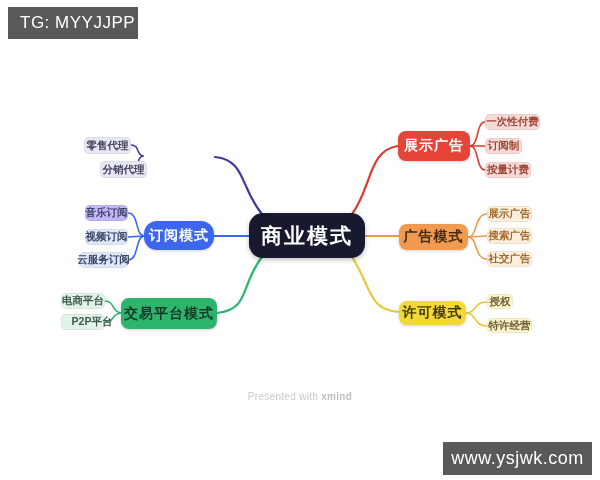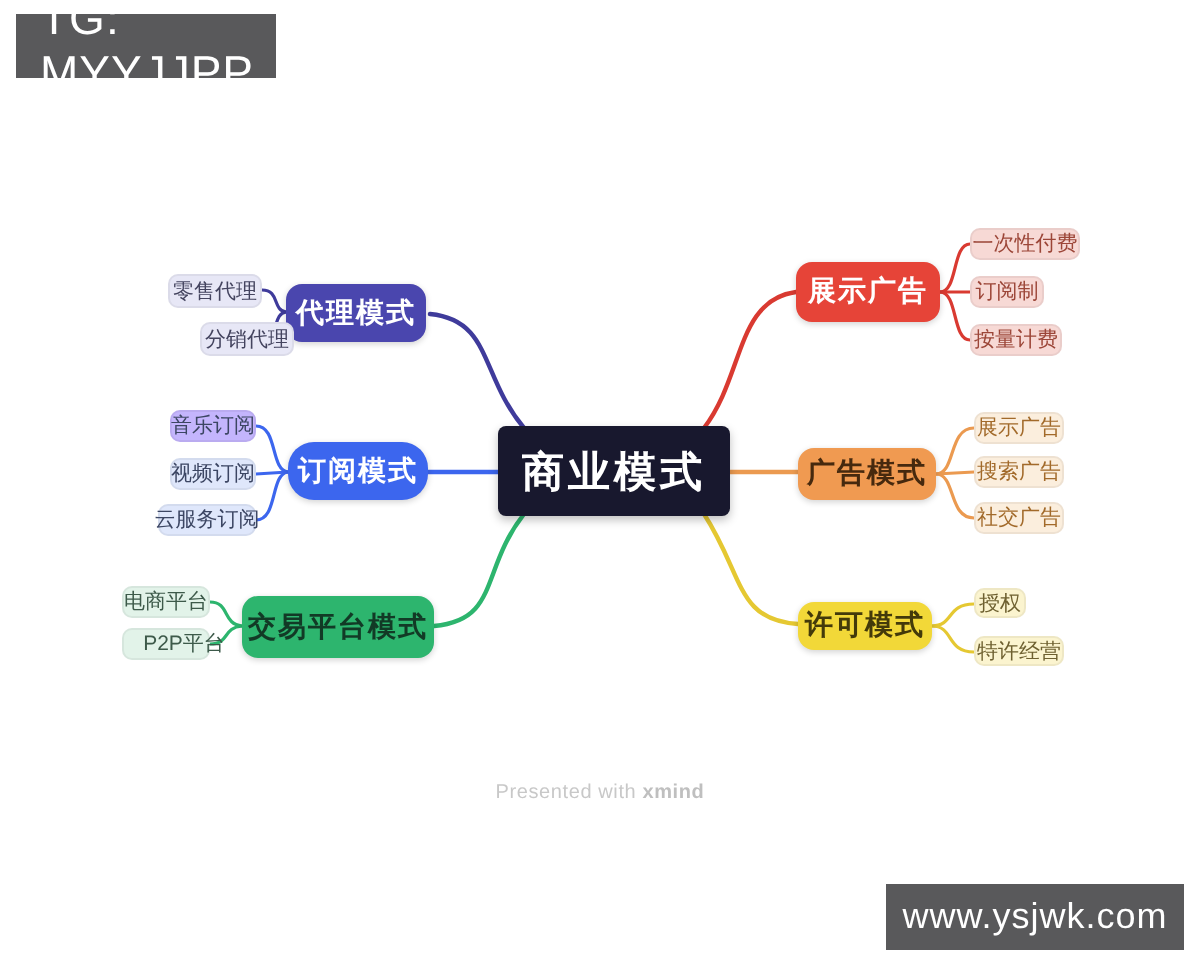--- a/index.html
+++ b/index.html
@@ -7,29 +7,29 @@
     position:relative;width:600px;height:480px;background:#ffffff;overflow:hidden;
     font-family:"Liberation Sans","DejaVu Sans",sans-serif;
   }
   #wires{position:absolute;left:0;top:0;width:600px;height:480px;}
   #wires path{fill:none;stroke-linecap:round;}
   .main-line{stroke-width:2.2;}
   .child-line{stroke-width:1.6;}
 
   .node{position:absolute;display:flex;align-items:center;justify-content:center;
         box-sizing:border-box;white-space:nowrap;}
-  .root{border-radius:4px;font-size:21px;font-weight:bold;letter-spacing:2px;
+  .root{border-radius:14px;font-size:21px;font-weight:bold;letter-spacing:2px;
         box-shadow:0 2px 5px rgba(0,0,0,0.25);}
   .topic{border-radius:8px;font-size:14px;font-weight:bold;letter-spacing:1px;
         box-shadow:0 1px 3px rgba(0,0,0,0.18);}
-  .child{border-radius:5px;font-size:10.5px;font-weight:normal;
+  .child{border-radius:5px;font-size:10.5px;font-weight:bold;
         border:1px solid rgba(0,0,0,0.05);}
 
   .watermark{position:absolute;display:flex;align-items:center;
-        font-size:23px;letter-spacing:0.5px;}
+        font-size:17px;letter-spacing:0.5px;}
   #wm-top{left:8px;top:7px;width:130px;height:32px;padding-left:12px;box-sizing:border-box;}
   #wm-bottom{left:443px;top:442px;width:149px;height:33px;justify-content:center;font-size:18px;}
 
   #footer{position:absolute;left:0;right:0;top:391px;text-align:center;
         font-size:10px;color:#c8c8c8;letter-spacing:0.3px;}
   #footer .brand{font-weight:bold;color:#bfbfbf;}
 </style>
 </head>
 <body>
 
@@ -61,21 +61,20 @@
     <path class="child-line" d="M 468 237 C 478 237 474 214 487 214" stroke="#eb9a50"></path>
     <path class="child-line" d="M 468 237 L 487 236" stroke="#eb9a50"></path>
     <path class="child-line" d="M 468 237 C 478 237 474 259 487 259" stroke="#eb9a50"></path>
 
     <path class="child-line" d="M 466 313 C 477 313 473 302 487 302" stroke="#e5c832"></path>
     <path class="child-line" d="M 466 313 C 477 313 473 326 487 326" stroke="#e5c832"></path>
   </svg>
 
   <div class="node root" style="left: 249px; top: 213px; width: 116px; height: 45px; background: rgb(24, 24, 46); color: rgb(255, 255, 255);">商业模式</div>
 
-  <div class="node topic" style="left: 143px; top: 142px; width: 70px; height: 29px; background: rgb(74, 70, 174); color: rgb(255, 255, 255);">代理模式</div>
   <div class="node child" style="left: 84px; top: 137px; width: 47px; height: 17px; background: rgb(231, 231, 246); color: rgb(68, 68, 95);">零售代理</div>
   <div class="node child" style="left: 100px; top: 161px; width: 47px; height: 17px; background: rgb(231, 231, 246); color: rgb(68, 68, 95);">分销代理</div>
 
   <div class="node topic" style="left: 144px; top: 221px; width: 70px; height: 29px; background: rgb(60, 102, 238); color: rgb(255, 255, 255); border-radius: 13px;">订阅模式</div>
   <div class="node child" style="left: 85px; top: 205px; width: 43px; height: 16px; background: #c4b5fd; color: rgb(60, 70, 99);">音乐订阅</div>
   <div class="node child" style="left: 85px; top: 229px; width: 43px; height: 16px; background: rgb(223, 231, 251); color: rgb(60, 70, 99);">视频订阅</div>
   <div class="node child" style="left: 79px; top: 252px; width: 49px; height: 16px; background: rgb(223, 231, 251); color: rgb(60, 70, 99);">云服务订阅</div>
 
   <div class="node topic" style="left: 121px; top: 298px; width: 96px; height: 31px; background: rgb(45, 181, 110); color: rgb(18, 58, 38);">交易平台模式</div>
   <div class="node child" style="left: 61px; top: 293px; width: 44px; height: 16px; background: rgb(226, 243, 233); color: rgb(61, 90, 74);">电商平台</div>

